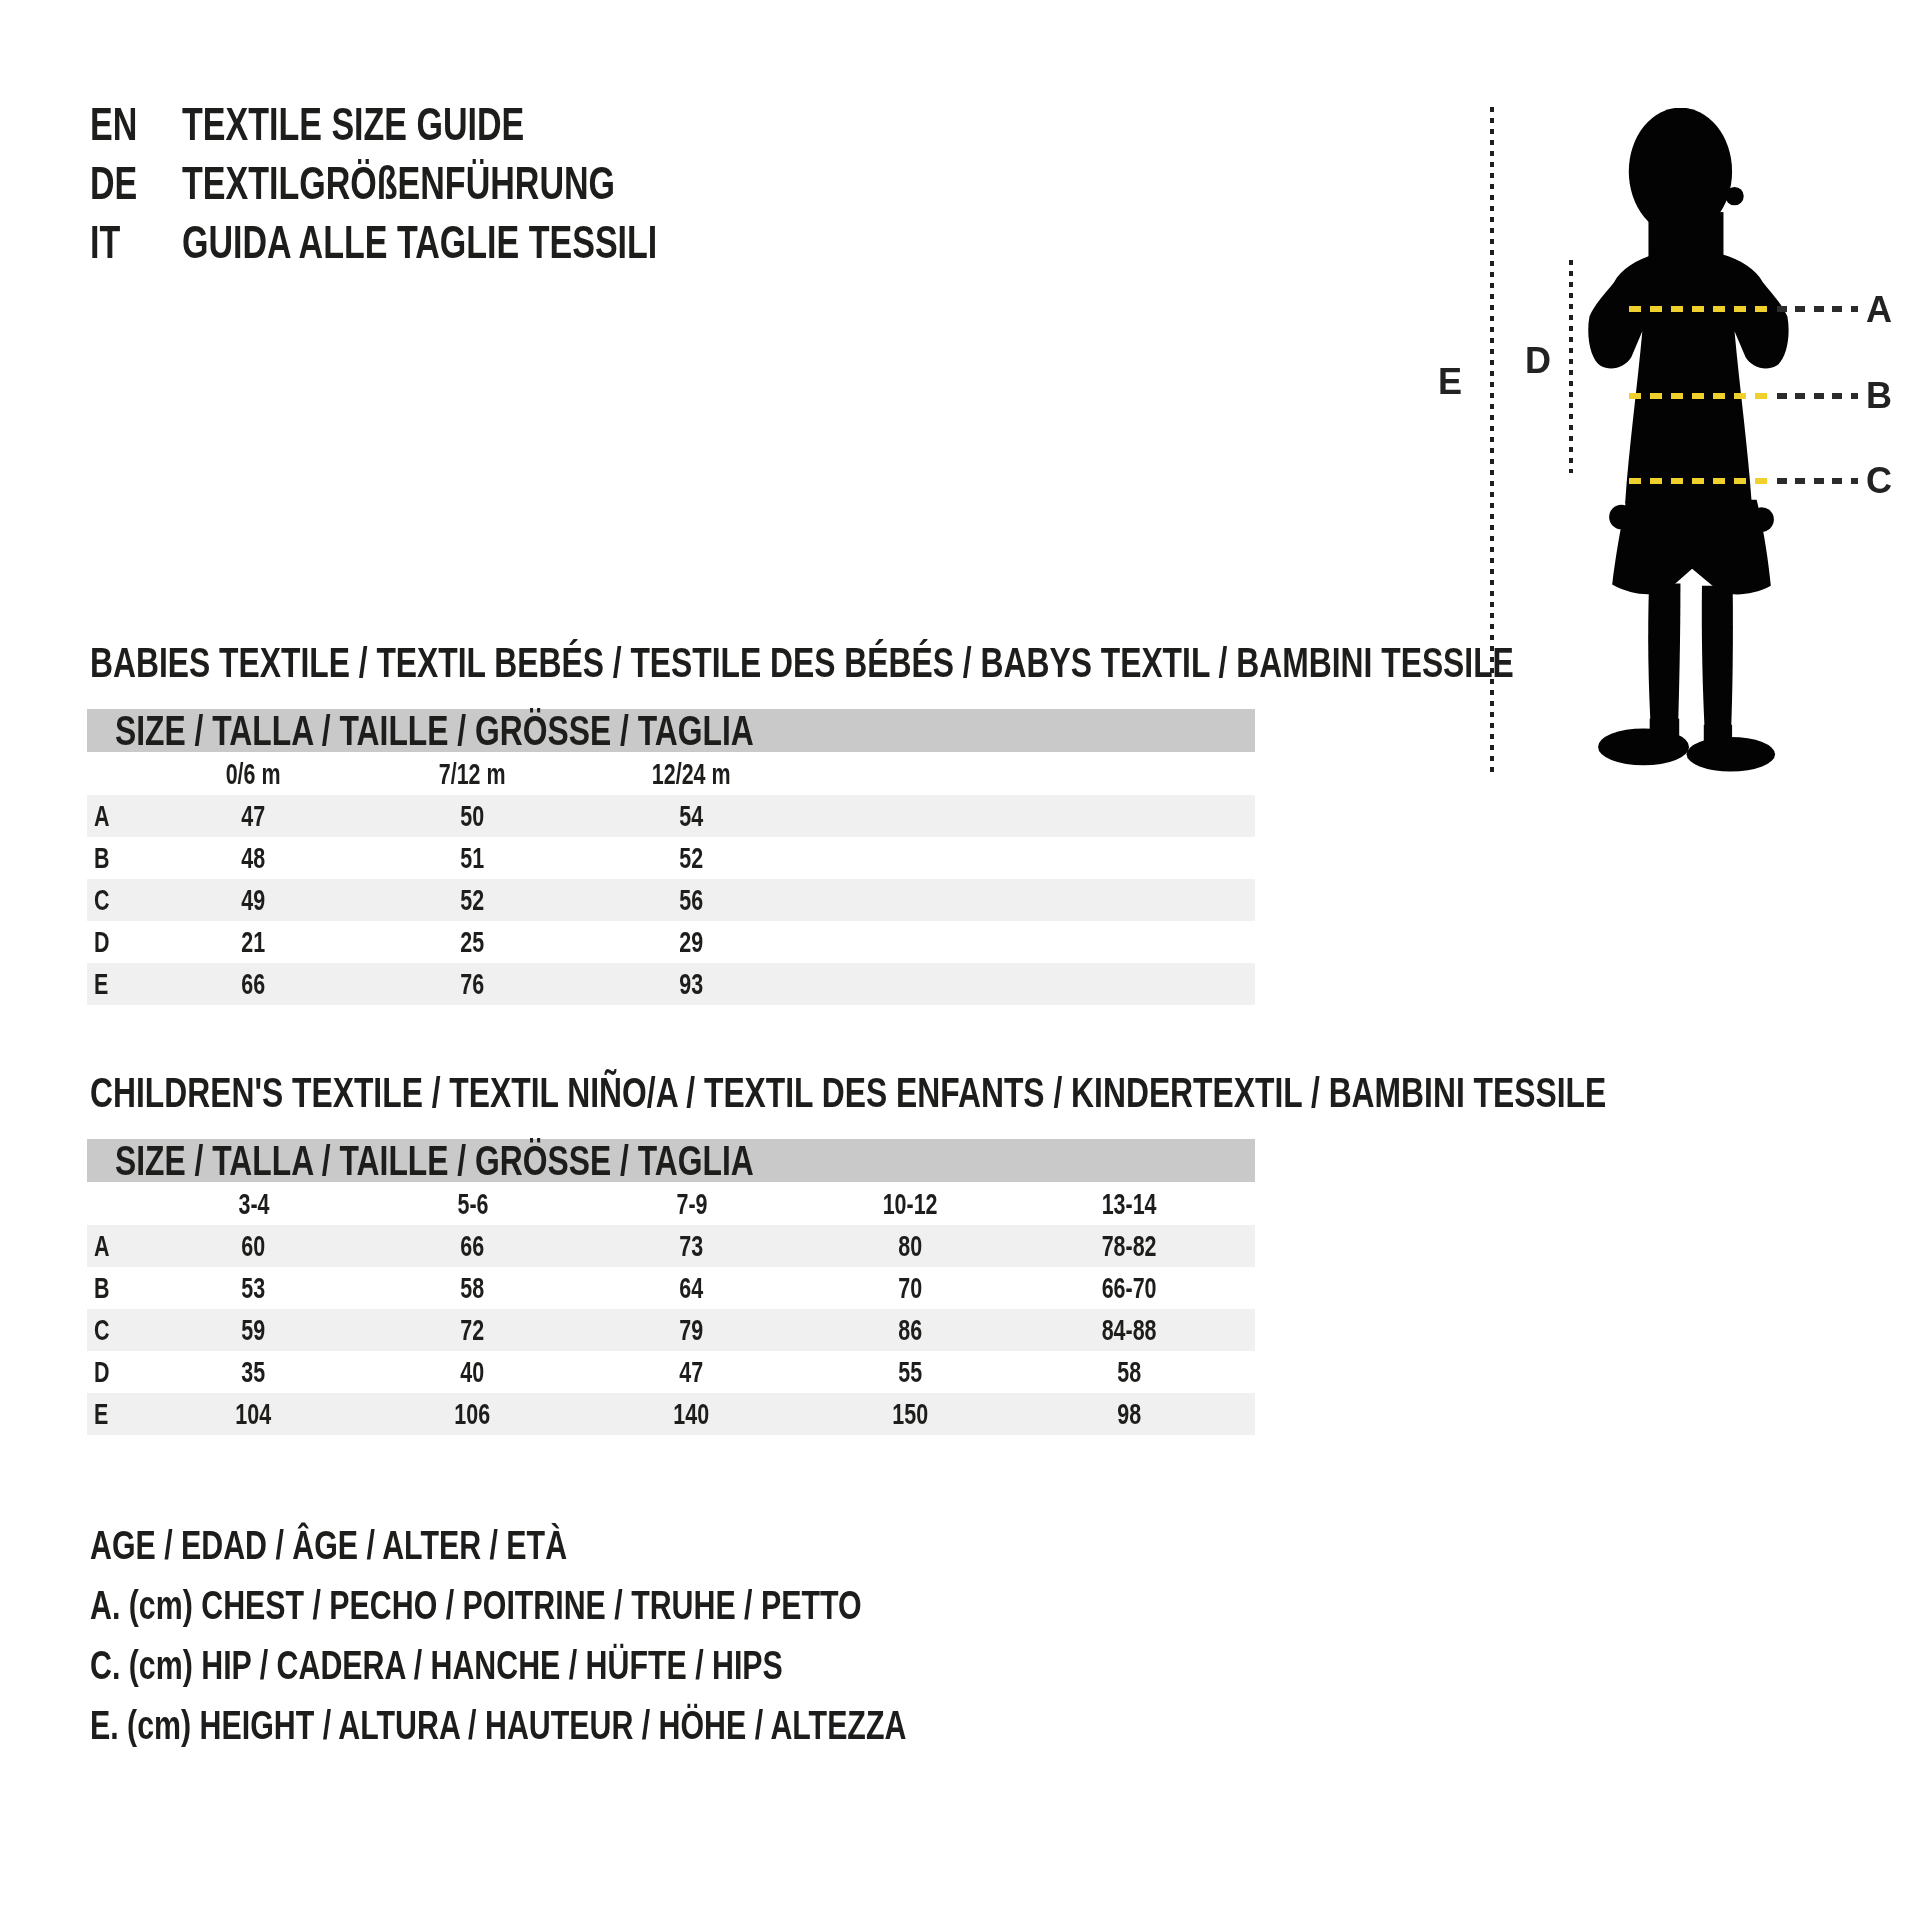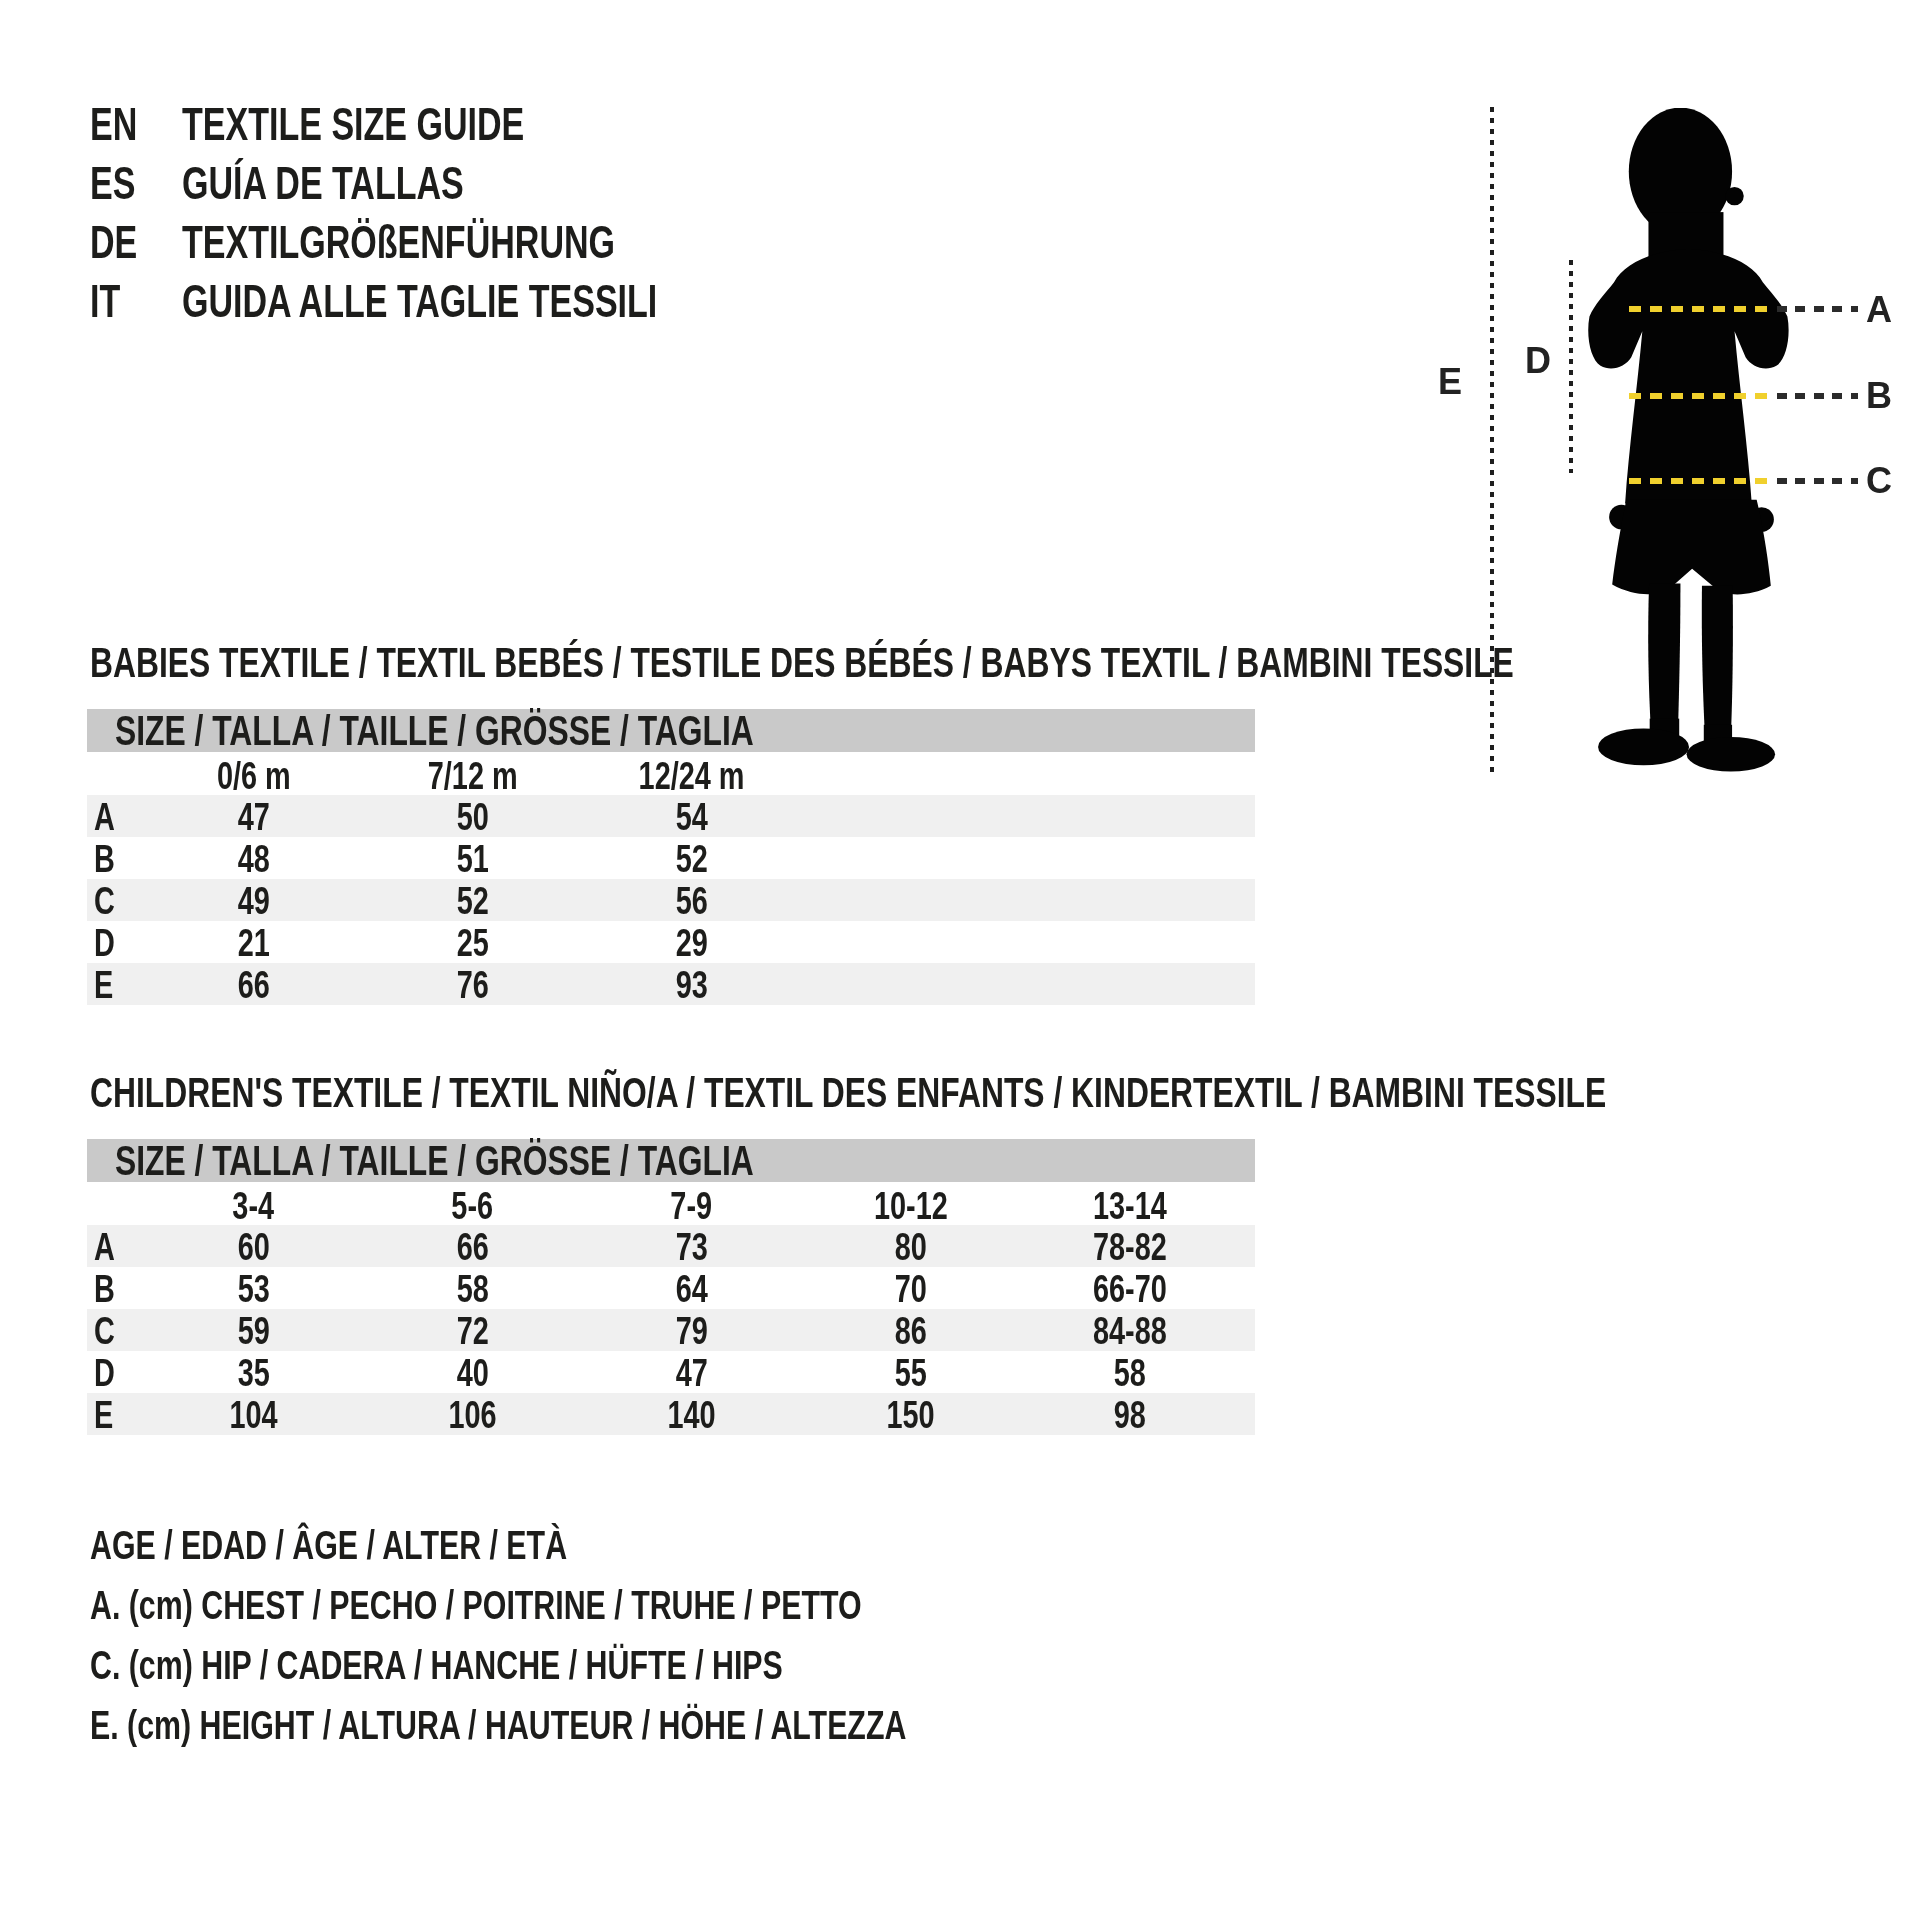--- a/index.html
+++ b/index.html
@@ -119,21 +119,21 @@
     left: 71px;
     width: 1168px;
   }
   .babies-grid   { top: 754px; }
   .children-grid { top: 1184px; }
   .row {
     display: grid;
     grid-template-columns: 57px repeat(5, 219px);
     height: 42px;
     align-items: center;
-    font-size: 39px;
+    font-size: 29px;
     font-weight: 700;
   }
   .row.colhead { height: 41px; }
   .row.stripe { background: var(--stripe); }
   .cell { overflow: visible; }
   .cell.rowlabel { padding-left: 7.4px; text-align: left; }
   .cell.colname, .cell.val { text-align: center; }
 
   
   .legend {
@@ -151,24 +151,20 @@
 </style>
 </head>
 <body style="color: rgb(29, 29, 27);">
 
 <div class="canvas">
 
   <section class="lang-block">
     <div class="lang-line">
       <span class="lang-code"><span class="cond">EN</span></span>
       <span class="cond">TEXTILE SIZE GUIDE</span>
-    </div>
-    <div class="lang-line">
-      <span class="lang-code"><span class="cond">ES</span></span>
-      <span class="cond">GUÍA DE TALLAS</span>
     </div>
     <div class="lang-line">
       <span class="lang-code"><span class="cond">DE</span></span>
       <span class="cond">TEXTILGRÖßENFÜHRUNG</span>
     </div>
     <div class="lang-line">
       <span class="lang-code"><span class="cond">IT</span></span>
       <span class="cond">GUIDA ALLE TAGLIE TESSILI</span>
     </div>
   </section>

